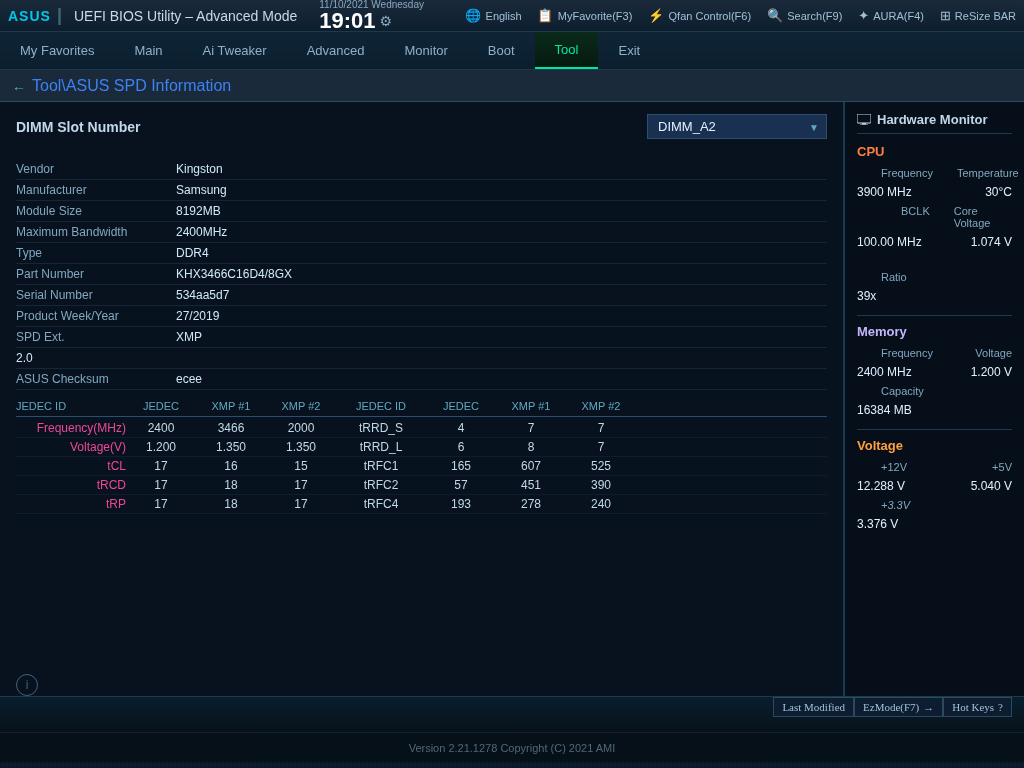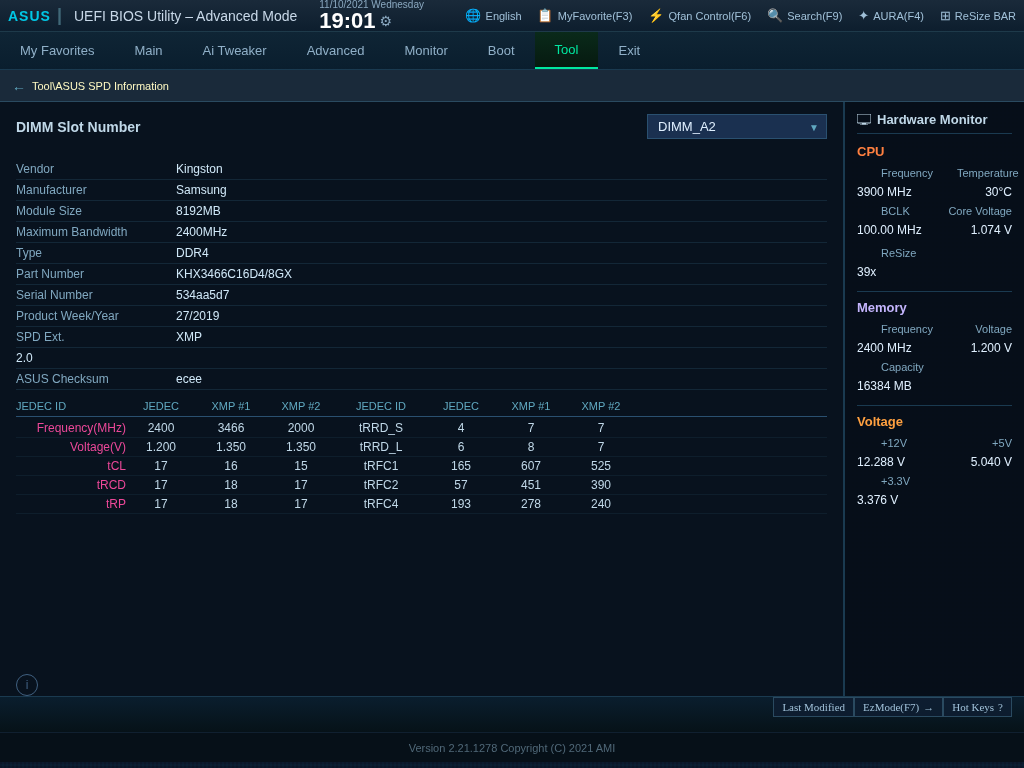--- a/index.html
+++ b/index.html
@@ -158,22 +158,22 @@
       border-bottom: 1px solid #2a4a60;
     }
 
     .back-arrow {
       color: #60a8c0;
       font-size: 14px;
       cursor: pointer;
     }
 
     .breadcrumb-text {
-      color: #fef9c3;
-      font-size: 11px;
+      color: #3b82f6;
+      font-size: 16px;
     }
 
     
     .main-content {
       position: relative;
       z-index: 10;
       display: flex;
       height: calc(768px - 38px - 38px - 32px - 36px - 30px);
     }
 
@@ -624,30 +624,30 @@
 
     <div class="hw-section-title cpu">CPU</div>
     <div class="hw-row">
       <span class="hw-field-label">Frequency</span>
       <span class="hw-field-label">Temperature</span>
     </div>
     <div class="hw-row">
       <span class="hw-big-value" style="margin-bottom:0;">3900 MHz</span>
       <span class="hw-big-value" style="margin-bottom:0;">30°C</span>
     </div>
-    <div class="hw-row" style="margin-top:6px;">
+    <div class="hw-row" style="margin-top:6px;margin-left:20px;">
       <span class="hw-field-label">BCLK</span>
       <span class="hw-field-label">Core Voltage</span>
     </div>
     <div class="hw-row">
       <span class="hw-big-value" style="margin-bottom:0;">100.00 MHz</span>
-      <span class="hw-big-value" style="margin-bottom:4px;">1.074 V</span>
+      <span class="hw-big-value" style="margin-bottom:16px;">1.074 V</span>
     </div>
     <div class="hw-row" style="margin-top:6px;">
-      <span class="hw-field-label">ReSize</span>
+      <span class="hw-field-label">Ratio</span>
     </div>
     <div class="hw-row">
       <span class="hw-big-value" style="margin-bottom:4px;">39x</span>
     </div>
 
     <hr class="hw-divider">
 
     <div class="hw-section-title memory">Memory</div>
     <div class="hw-row">
       <span class="hw-field-label">Frequency</span>
@@ -668,21 +668,21 @@
 
     <div class="hw-section-title voltage">Voltage</div>
     <div class="hw-row">
       <span class="hw-field-label">+12V</span>
       <span class="hw-field-label">+5V</span>
     </div>
     <div class="hw-row">
       <span class="hw-big-value" style="margin-bottom:0;">12.288 V</span>
       <span class="hw-big-value" style="margin-bottom:0;">5.040 V</span>
     </div>
-    <div class="hw-row" style="">
+    <div class="hw-row" style="font-style:italic;">
       <span class="hw-field-label">+3.3V</span>
     </div>
     <div class="hw-row">
       <span class="hw-big-value" style="margin-bottom:0;">3.376 V</span>
     </div>
   </div>
 </div>
 
 <div class="info-icon-wrapper">
   <div class="info-circle">i</div>

